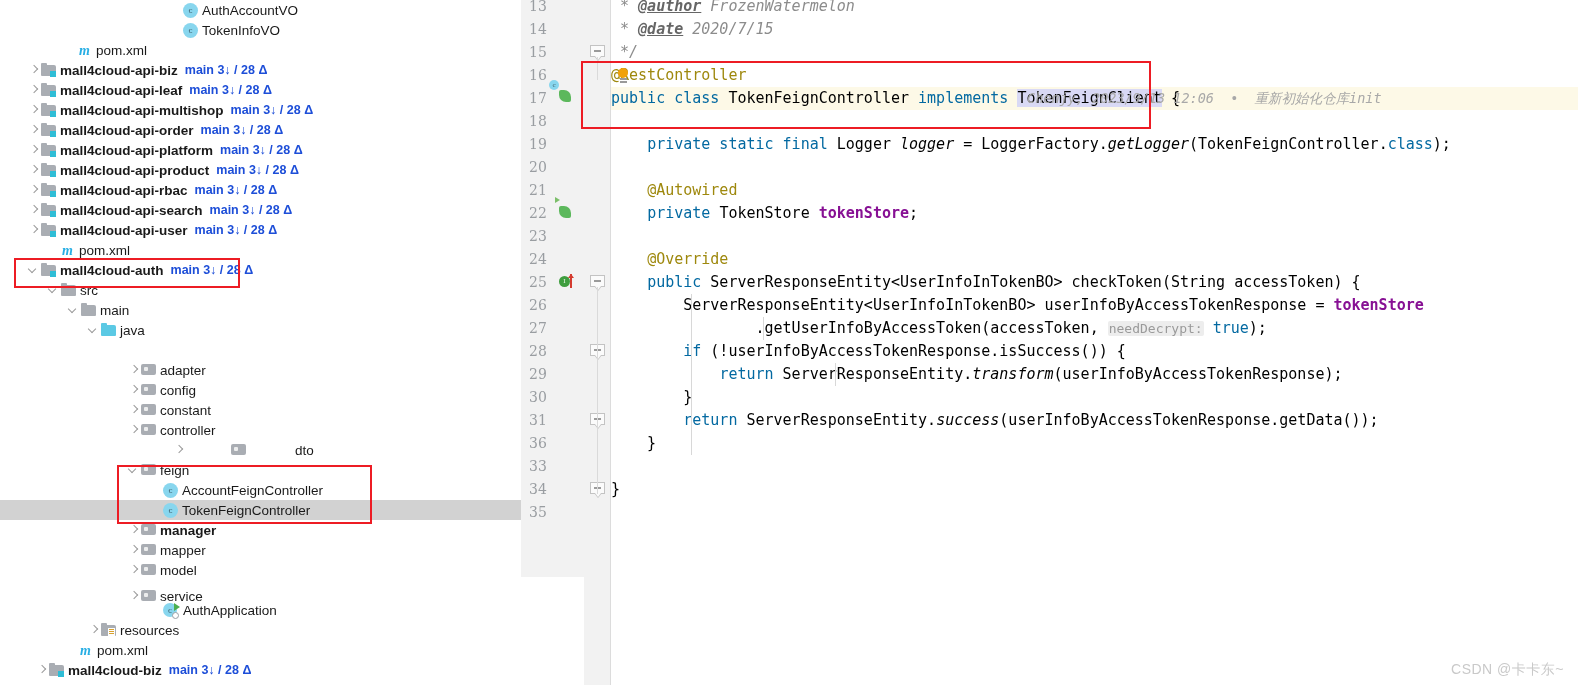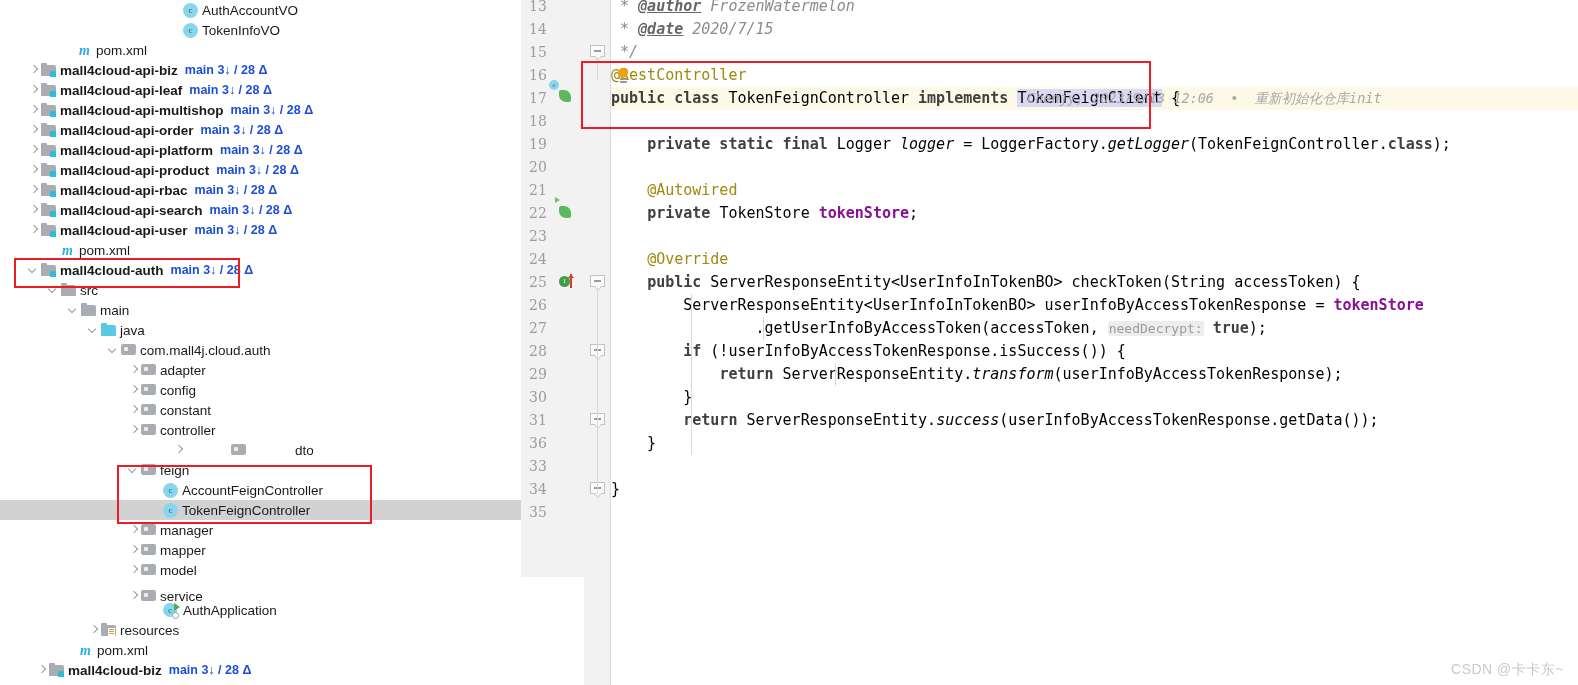--- a/index.html
+++ b/index.html
@@ -284,21 +284,21 @@
     height: 23px; line-height: 23px;
     font-size: 15px;
     white-space: pre;
     color: #000000;
   }
   .indentguide {
     position: absolute; width: 1px; background: #d8d8d8;
   }
 
   
-  .kw { color: #404040; font-weight: 700; }
+  .kw { color: #0369a1; font-weight: 400; }
   .cmt { color: #8c8c8c; font-style: italic; }
   .cmtTag { color: #666666; font-weight: 700; font-style: italic; text-decoration: underline; }
   .anno { color: #9e880d; }
   .ident { color: #000000; }
   .field { color: #871094; font-weight: 700; }
   .static { color: #000000; font-style: italic; }
   .hint {
     color: #9a9a9a; background: #ededed;
     border-radius: 2px; padding: 0 1px; font-size: 13px;
   }
@@ -475,28 +475,20 @@
         <span class="lbl">main</span>
       </div>
       <div class="row" style="position: absolute; left: 0px; top: 320px; width: 521px;">
         <span style="flex: 0 0 87px; height: 20px;"></span>
         <span class="arrow d"></span>
         <span class="ico ic-folder ic-srcroot">
           <span class="f"></span>
         </span>
         <span class="lbl">java</span>
       </div>
-      <div class="row" style="position: absolute; left: 0px; top: 340px; width: 521px;">
-        <span style="flex: 0 0 107px; height: 20px;"></span>
-        <span class="arrow d"></span>
-        <span class="ico ic-pkg">
-          <span class="b"></span>
-        </span>
-        <span class="lbl">com.mall4j.cloud.auth</span>
-      </div>
       <div class="row" style="position: absolute; left: 0px; top: 360px; width: 521px;">
         <span style="flex: 0 0 127px; height: 20px;"></span>
         <span class="arrow r"></span>
         <span class="ico ic-pkg">
           <span class="b"></span>
         </span>
         <span class="lbl">adapter</span>
       </div>
       <div class="row" style="position: absolute; left: 0px; top: 380px; width: 521px;">
         <span style="flex: 0 0 127px; height: 20px;"></span>
@@ -543,21 +535,21 @@
         <span class="arrow "></span>
         <span class="ico ic-class">c</span>
         <span class="lbl">AccountFeignController</span>
       </div>
       <div class="row sel" style="position: absolute; left: 0px; top: 500px; width: 521px;">
         <span style="flex: 0 0 149px; height: 20px;"></span>
         <span class="arrow "></span>
         <span class="ico ic-class">c</span>
         <span class="lbl">TokenFeignController</span>
       </div>
-      <div class="row" style="position: absolute; left: 0px; top: 520px; width: 521px;">
+      <div class="row" style="position: absolute; left: 0px; top: 520px; width: 521px; font-weight: bold;">
         <span style="flex: 0 0 127px; height: 20px;"></span>
         <span class="arrow r"></span>
         <span class="ico ic-pkg">
           <span class="b"></span>
         </span>
         <span class="lbl">manager</span>
       </div>
       <div class="row" style="position: absolute; left: 0px; top: 540px; width: 521px;">
         <span style="flex: 0 0 127px; height: 20px;"></span>
         <span class="arrow r"></span>

